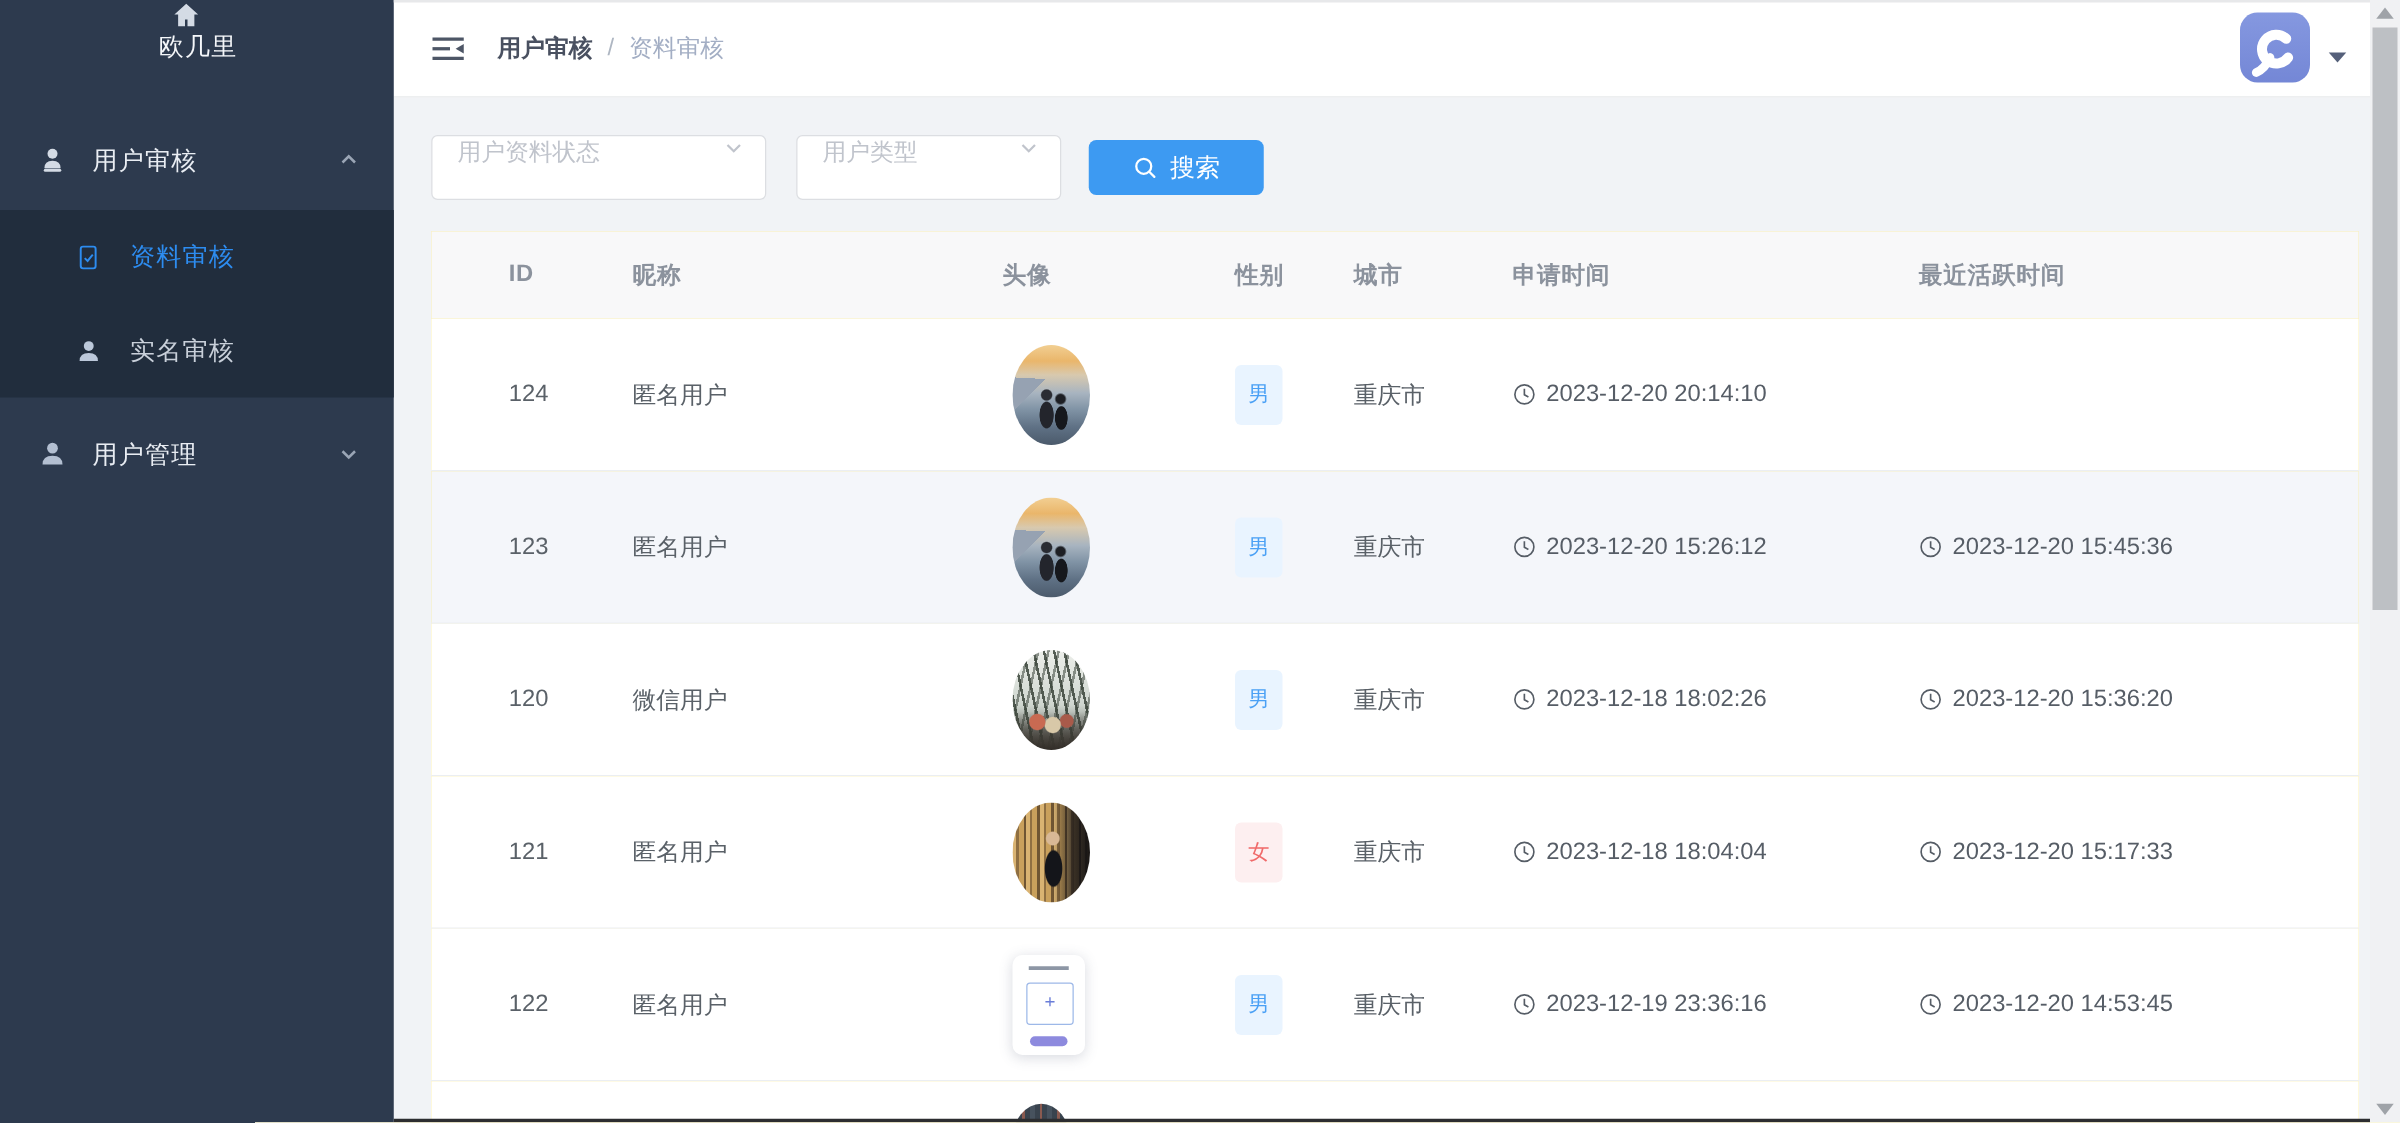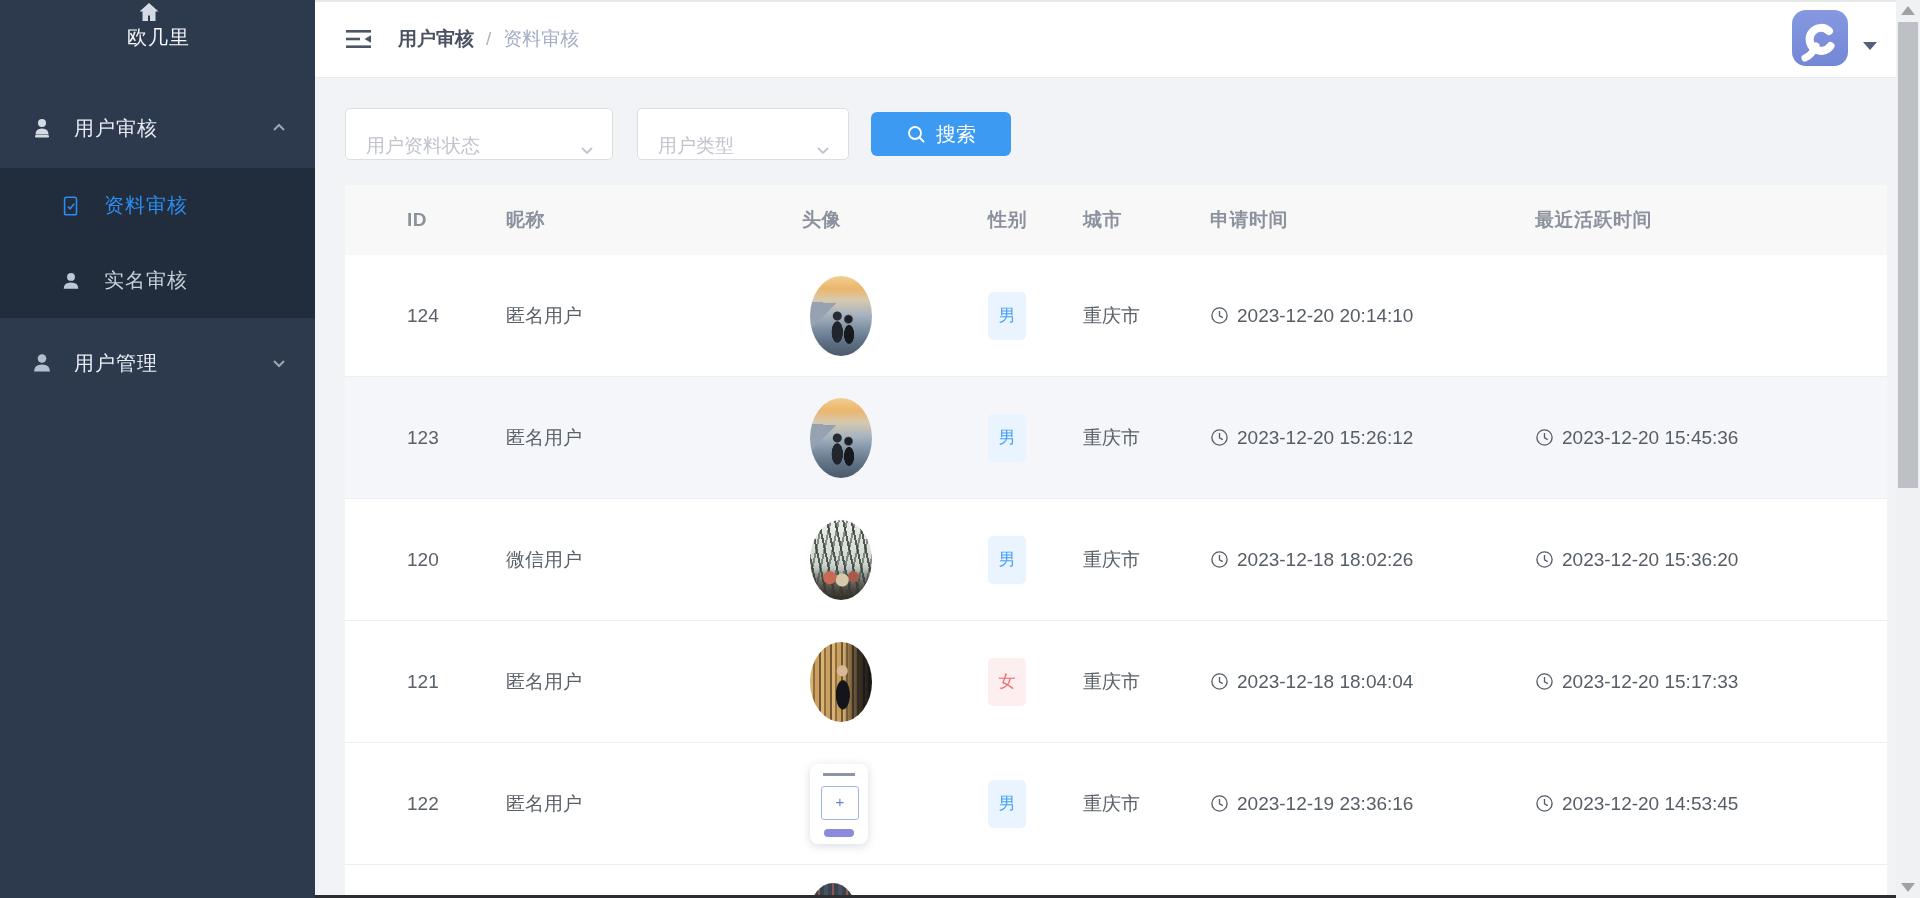--- a/index.html
+++ b/index.html
@@ -34,21 +34,21 @@
     background:linear-gradient(180deg,#8598e0 0%,#7487d6 100%); cursor:pointer; overflow:hidden; }
   .user-caret { position:absolute; left:1548px; top:42px; width:0; height:0; border-left:7px solid transparent;
     border-right:7px solid transparent; border-top:8px solid #55607a; cursor:pointer; }
   .top-edge { position:absolute; left:315px; top:0; width:1605px; height:2px; background:#e7e8ea; z-index:9; }
   .bottom-edge { position:absolute; left:315px; bottom:0; width:1581px; height:3px; background:#2c2d30; z-index:9; }
 
   
   .content { position:absolute; left:315px; top:78px; width:1581px; height:820px; background:#f1f3f6; overflow:hidden; }
   .filters { position:absolute; left:30px; top:30px; display:flex; align-items:center; }
   .select-box { height:52px; background:#fff; border:1px solid #dcdee2; border-radius:5px;
-    display:flex; align-items:flex-end; padding:0 16px 0 20px; cursor:pointer;gap:20px; }
+    display:flex; align-items:flex-start; padding:0 16px 0 20px; cursor:pointer;gap:20px; }
   .select-box .sel-placeholder { font-size:19px; color:#c0c4cc; }
   .select-box .sel-arrow { margin-left:auto; }
   .sel-status { width:268px; margin-right:24px; }
   .sel-type { width:212px; margin-right:22px; }
   .search-btn { width:140px; height:44px; border:none; border-radius:6px; background:#3d9af2; color:#fff;
     font-size:20px; display:flex; align-items:center; justify-content:center; gap:10px; cursor:pointer;
     font-family:Liberation Serif, serif; }
 
   
   .table { position:absolute; left:30px; top:107px; width:1542px; background:#fde047; }

